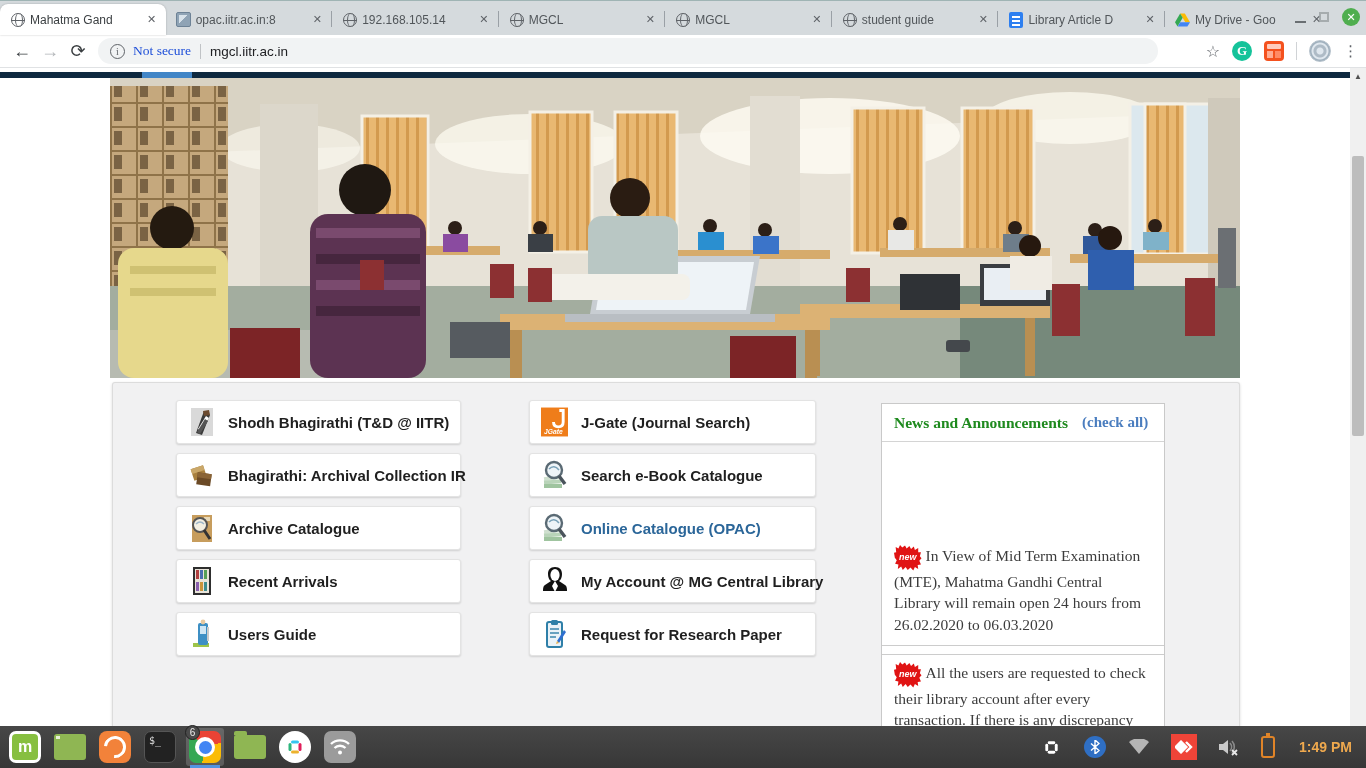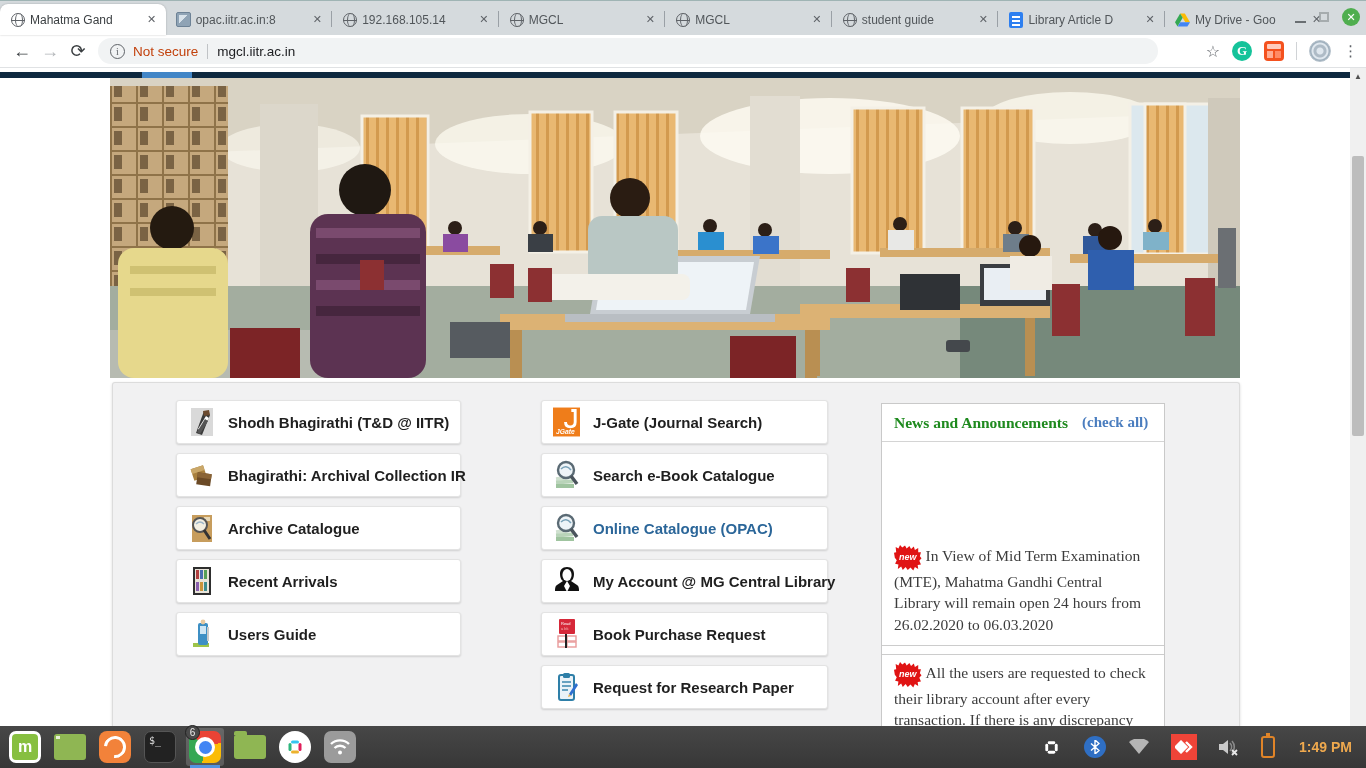--- a/index.html
+++ b/index.html
@@ -26,42 +26,42 @@
   .wc-min { width:11px; height:11px; border-bottom:2px solid #6a6f72; }
   .wc-max { width:10px; height:10px; border:2px solid #9aa0a3; opacity:.8; }
   .wc-close { width:18px; height:18px; border-radius:50%; background:#4fae4f; color:#fff; font-size:11px; line-height:18px; text-align:center; }
 
   
   .toolbar { position:absolute; top:35px; left:0; width:1366px; height:33px; background:#fff; border-bottom:1px solid #e0e2e4; display:flex; align-items:center; padding:0 8px; }
   .navbtn { width:28px; height:28px; display:flex; align-items:center; justify-content:center; font-size:18px; color:#3c4043; }
   .navbtn.disabled { color:#b3b6b9; }
   .omnibox { flex:0 0 1060px; height:26px; margin-left:6px; background:#f1f3f4; border-radius:14px; display:flex; align-items:center; padding:0 12px; font-size:13.5px; }
   .info-i { width:15px; height:15px; border:1.4px solid #5f6368; border-radius:50%; color:#5f6368; font-size:10px; line-height:13px; text-align:center; font-family:"Liberation Serif",serif; margin-right:8px; flex:0 0 15px;}
-  .omni-sec { color:#c2410c; }
+  .omni-sec { color:#1d4ed8;font-family:Liberation Serif, serif; }
   .omni-div { width:1px; height:15px; background:#c0c3c6; margin:0 9px; }
   .omni-url { color:#202124; }
   .tool-right { display:flex; align-items:center; margin-left:auto; gap:12px; }
   .star { font-size:16px; color:#5f6368; }
   .ext-gram { width:20px; height:20px; border-radius:50%; background:#15c39a; color:#fff; font-weight:bold; font-size:13px; text-align:center; line-height:20px; font-family:"Liberation Serif",serif; }
   .ext-orange { width:20px; height:20px; border-radius:4px; background:#f4511e; position:relative; }
   .ext-orange:before { content:""; position:absolute; left:3px; top:3px; width:14px; height:5px; background:#ffccbc; border-radius:1px; }
   .ext-orange:after { content:""; position:absolute; left:3px; top:10px; width:6px; height:7px; background:#ffab91; box-shadow:8px 0 0 #ff8a65; }
   .tool-sep { width:1px; height:18px; background:#d0d3d6; }
   .ext-lens { width:22px; height:22px; border-radius:50%; background:radial-gradient(circle,#dfe7ee 0 3px,#aebbc6 4px 6px,#dfe7ee 7px 8px,#9fb0bd 9px); border:1px solid #b6c2cc; }
   .menu-dots { font-size:15px; color:#5f6368; letter-spacing:0; }
 
   
   .viewport { position:absolute; top:68px; left:0; width:1366px; height:658px; background:#fff; }
   .navstrip { position:absolute; top:4px; left:0; width:1350px; height:6px; background:#0e2940; }
   .navstrip .hl { position:absolute; left:142px; top:0; width:50px; height:6px; background:#4286c7; }
   .hero { position:absolute; top:10px; left:110px; width:1130px; height:300px; overflow:hidden; background:#e6e1d6; }
   .panel { position:absolute; top:314px; left:112px; width:1128px; height:344px; background:#f1f1f2; border:1px solid #dcdcdc; border-bottom:none; border-radius:3px 3px 0 0; box-shadow:0 1px 3px rgba(0,0,0,.15); }
   .col { position:absolute; top:17px; display:flex; flex-direction:column; gap:9px; }
   .col.left { left:63px; width:285px; }
-  .col.mid  { left:428px; width:287px; }
+  .col.mid  { left:416px; width:287px; }
   .card { height:44px; background:#fff; border:1px solid #e3e3e3; border-radius:3px; box-shadow:0 1px 2px rgba(0,0,0,.14); display:flex; align-items:center; padding-left:11px; cursor:pointer; }
   .card .cicon { width:27px; height:32px; flex:0 0 27px; display:flex; align-items:center; justify-content:center; }
   .card .clabel { font-size:15px; font-weight:bold; color:#1f1f1f; margin-left:13px; white-space:nowrap; }
   .card .clabel.link-blue { color:#2b6699; }
 
   
   .news { position:absolute; top:20px; left:768px; width:284px; background:#fff; border:1px solid #c9c9c9; }
   .news-head { height:38px; display:flex; align-items:center; padding:0 12px; border-bottom:1px solid #d4d4d4; font-family:"Liberation Serif",serif; }
   .news-title { color:#1e8a1e; font-weight:bold; font-size:15.5px; }
   .news-readall { color:#4a7dbf; font-size:15px; margin-left:14px; font-weight:bold; cursor:pointer; }
@@ -450,35 +450,20 @@
             <svg width="26" height="30" viewBox="0 0 26 30">
                 <path d="M13 1 c5 0 7 3 7 7 0 3 -1 6 -3 7 l6 4 c2 1 2 4 2 6 H1 c0 -2 0 -5 2 -6 l6 -4 c-2 -1 -3 -4 -3 -7 0 -4 2 -7 7 -7 z" fill="#111"></path>
                 <ellipse cx="13" cy="9" rx="4.6" ry="6" fill="#fff"></ellipse>
                 <polygon points="13,15 10,20 13,26 16,20" fill="#fff"></polygon>
               </svg>
           </span>
           <span class="clabel">My Account @ MG Central Library</span>
         </div>
         <div class="card">
           <span class="cicon">
-            <svg width="24" height="32" viewBox="0 0 24 32">
-                <rect x="3" y="18" width="8" height="5" fill="none" stroke="#e89a9a" stroke-width="1.4"></rect>
-                <rect x="12" y="18" width="9" height="5" fill="none" stroke="#e89a9a" stroke-width="1.4"></rect>
-                <rect x="3" y="24" width="8" height="5" fill="none" stroke="#e89a9a" stroke-width="1.4"></rect>
-                <rect x="12" y="24" width="9" height="5" fill="none" stroke="#e89a9a" stroke-width="1.4"></rect>
-                <rect x="10" y="16" width="2" height="14" fill="#222"></rect>
-                <rect x="4" y="1" width="16" height="15" rx="1" fill="#d62839"></rect>
-                <text x="6" y="7" font-size="4" fill="#fff" font-family="sans-serif">Read</text>
-                <text x="6" y="12" font-size="4" fill="#f4b3b3" font-family="sans-serif">a bk</text>
-              </svg>
-          </span>
-          <span class="clabel">Book Purchase Request</span>
-        </div>
-        <div class="card">
-          <span class="cicon">
             <svg width="24" height="30" viewBox="0 0 24 30">
                 <rect x="4" y="3" width="15" height="25" rx="2" fill="#eaf2f8" stroke="#2e7fa8" stroke-width="2"></rect>
                 <rect x="8" y="1" width="7" height="5" rx="1.5" fill="#2e7fa8"></rect>
                 <line x1="7" y1="10" x2="16" y2="10" stroke="#2e7fa8" stroke-width="1.4"></line>
                 <line x1="7" y1="14" x2="16" y2="14" stroke="#2e7fa8" stroke-width="1.4"></line>
                 <line x1="7" y1="18" x2="13" y2="18" stroke="#2e7fa8" stroke-width="1.4"></line>
                 <polygon points="14,22 21,11 23,13 16,24" fill="#2e6fd0"></polygon>
                 <polygon points="14,22 16,24 13,25" fill="#e8b04a"></polygon>
               </svg>
           </span>

